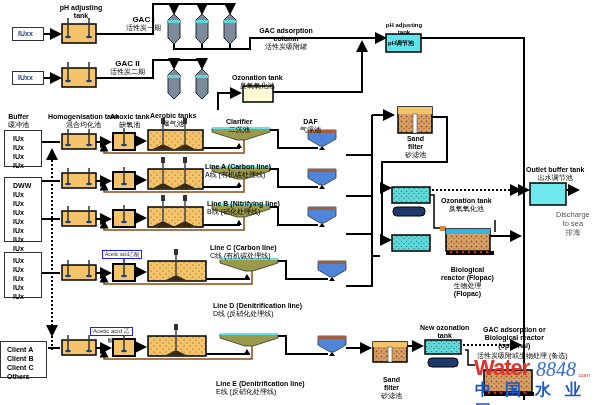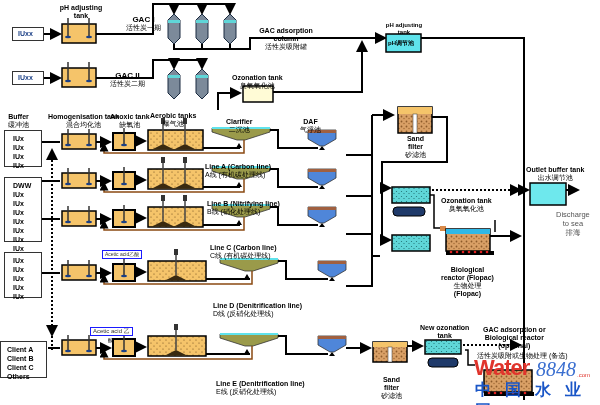--- a/index.html
+++ b/index.html
@@ -313,21 +313,21 @@
   <div class="src-text" style="padding-left:5px;line-height:12px;color:#1a3f86;">IUxx</div>
 </div>
 
 <div class="lbl" style="left:58px;top:4px;width:46px;white-space:normal;">
   <span>pH adjusting tank</span>
 </div>
 <div class="lbl" style="left:126px;top:16px;">
   <div style="font-size:8px;">GAC I</div>
   <div class="lbl-reg" style="font-size:7px;">活性炭一期</div>
 </div>
-<div class="lbl" style="left:110px;top:72px;">
+<div class="lbl" style="left:110px;top:60px;">
   <div style="font-size:8px;">GAC II</div>
   <div class="lbl-reg" style="font-size:7px;">活性炭二期</div>
 </div>
 <div class="lbl" style="left:256px;top:27px;width:60px;white-space:normal;">
   <div>GAC adsorption column</div>
   <div class="lbl-reg">活性炭吸附罐</div>
 </div>
 <div class="lbl" style="left:232px;top:74px;">
   <div>Ozonation tank</div>
   <div class="lbl-reg">臭氧氧化池</div>

